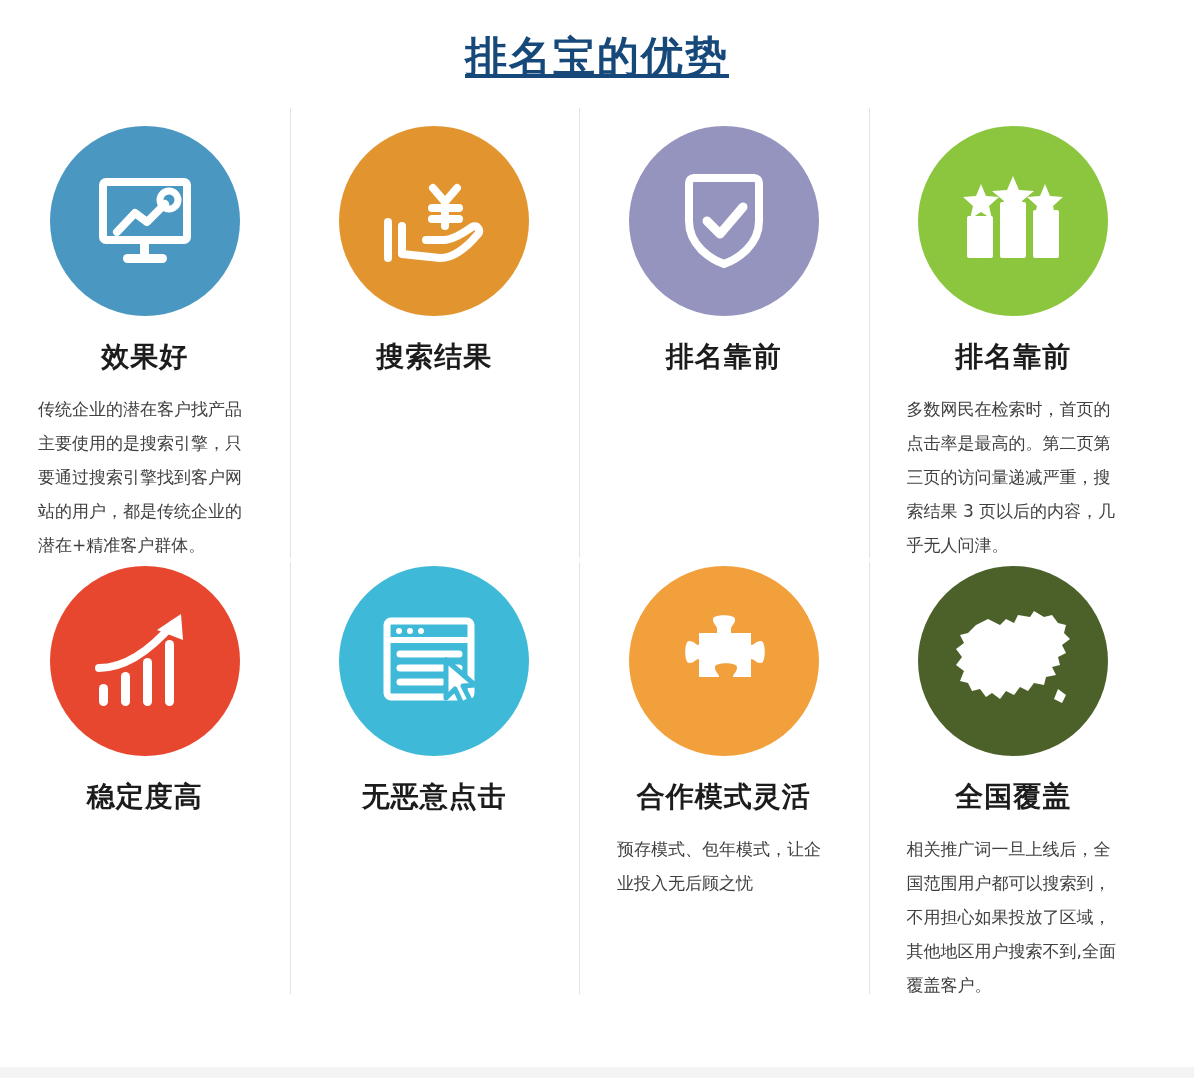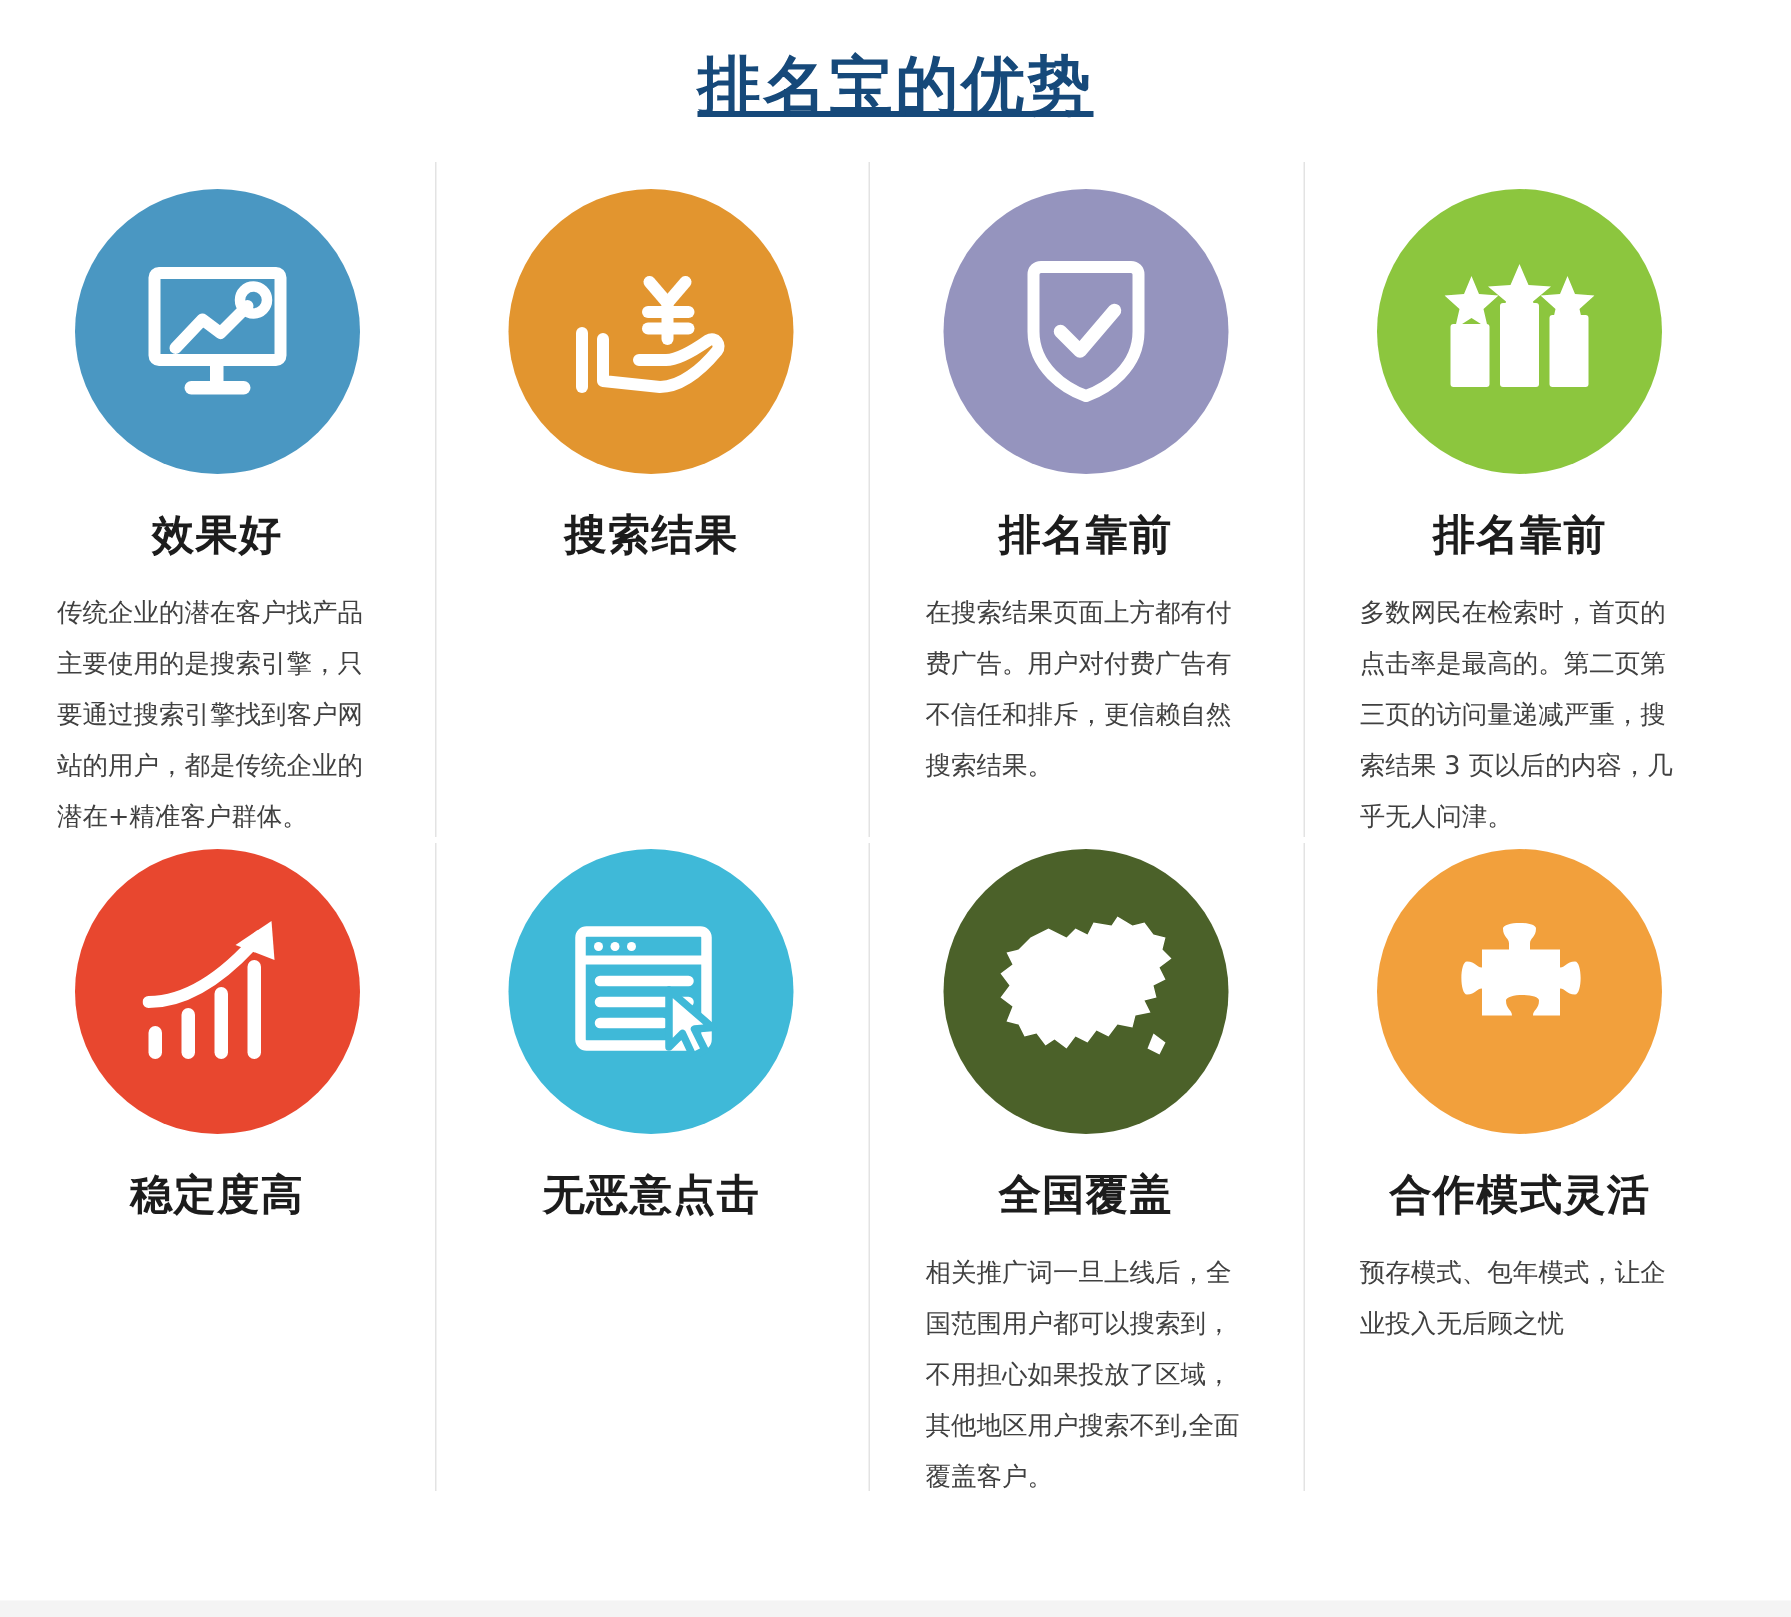--- a/index.html
+++ b/index.html
@@ -165,21 +165,20 @@
       <div class="card">
         <div class="icon-circle" style="background:#9594BE">
           <span>
             <svg width="86" height="96" viewBox="0 0 86 96" fill="none">
               <path d="M8 10 C8 7 10 5 13 5 L73 5 C76 5 78 7 78 10 L78 48 C78 72 57 86 43 91 C29 86 8 72 8 48 Z" stroke="#fff" stroke-width="8" fill="none" stroke-linejoin="round"></path>
               <polyline points="26,48 39,61 62,34" stroke="#fff" stroke-width="9" fill="none" stroke-linecap="round" stroke-linejoin="round"></polyline>
             </svg>
           </span>
         </div>
         <h3 class="card-title">排名靠前</h3>
-        <p class="card-desc">在搜索结果页面上方都有付费广告。用户对付费广告有不信任和排斥，更信赖自然搜索结果。</p>
       </div>
 
       <div class="card">
         <div class="icon-circle" style="background:#8CC63E">
           <span>
             <svg width="100" height="90" viewBox="0 0 100 90" fill="#fff">
               <polygon points="18,8 23,20 36,21 26,30 29,43 18,36 7,43 10,30 0,21 13,20"></polygon>
               <polygon points="50,0 56,14 71,15 59,25 63,40 50,32 37,40 41,25 29,15 44,14"></polygon>
               <polygon points="82,8 87,20 100,21 90,30 93,43 82,36 71,43 74,30 64,21 77,20"></polygon>
               <rect x="4" y="40" width="26" height="42" rx="2"></rect>
@@ -230,47 +229,47 @@
                 <line x1="18" y1="66" x2="60" y2="66"></line>
               </g>
               <path d="M64 44 L64 82 L73 73 L80 88 L88 84 L81 70 L93 69 Z" fill="#fff" stroke="#3FB9D8" stroke-width="5" stroke-linejoin="round"></path>
             </svg>
           </span>
         </div>
         <h3 class="card-title">无恶意点击</h3>
       </div>
 
       <div class="card">
+        <div class="icon-circle" style="background:#F2A03C">
+          <span>
+            <svg width="94" height="92" viewBox="0 0 94 92" fill="#fff">
+              <path d="M36 4 C36 -1 58 -1 58 4 C58 10 54 10 54 14 L54 18 L74 18 L74 30
+                       C78 30 78 26 84 26 C89 26 89 48 84 48 C78 48 78 44 74 44 L74 62
+                       L56 62 C56 58 60 58 60 52 C60 47 38 47 38 52 C38 58 42 58 42 62
+                       L22 62 L22 44 C18 44 18 48 12 48 C7 48 7 26 12 26 C18 26 18 30 22 30
+                       L22 18 L40 18 L40 14 C40 10 36 10 36 4 Z"></path>
+            </svg>
+          </span>
+        </div>
+        <h3 class="card-title">合作模式灵活</h3>
+        <p class="card-desc">预存模式、包年模式，让企业投入无后顾之忧</p>
+      </div>
+
+      <div class="card">
         <div class="icon-circle" style="background:#4B6129">
           <span>
             <svg width="130" height="108" viewBox="0 0 130 108" fill="#fff">
               <path d="M28 18 L40 12 L52 18 L58 12 L66 16 L70 8 L82 10 L86 4 L96 10 L104 8 L110 16
                        L118 18 L116 26 L122 32 L114 38 L118 46 L110 50 L112 58 L104 60 L108 68
                        L98 70 L96 78 L86 76 L80 84 L72 80 L66 88 L58 84 L52 92 L44 86 L38 90
                        L32 82 L24 84 L20 76 L12 74 L16 64 L8 58 L14 50 L8 42 L16 36 L12 28 L20 26 Z"></path>
               <path d="M110 82 L118 88 L114 96 L106 92 Z"></path>
             </svg>
           </span>
         </div>
         <h3 class="card-title">全国覆盖</h3>
         <p class="card-desc">相关推广词一旦上线后，全国范围用户都可以搜索到，不用担心如果投放了区域，其他地区用户搜索不到,全面覆盖客户。</p>
       </div>
-
-      <div class="card">
-        <div class="icon-circle" style="background:#F2A03C">
-          <span>
-            <svg width="94" height="92" viewBox="0 0 94 92" fill="#fff">
-              <path d="M36 4 C36 -1 58 -1 58 4 C58 10 54 10 54 14 L54 18 L74 18 L74 30
-                       C78 30 78 26 84 26 C89 26 89 48 84 48 C78 48 78 44 74 44 L74 62
-                       L56 62 C56 58 60 58 60 52 C60 47 38 47 38 52 C38 58 42 58 42 62
-                       L22 62 L22 44 C18 44 18 48 12 48 C7 48 7 26 12 26 C18 26 18 30 22 30
-                       L22 18 L40 18 L40 14 C40 10 36 10 36 4 Z"></path>
-            </svg>
-          </span>
-        </div>
-        <h3 class="card-title">合作模式灵活</h3>
-        <p class="card-desc">预存模式、包年模式，让企业投入无后顾之忧</p>
-      </div>
     </div>
   </div>
 
   <div class="bottom-strip"></div>
 </div>
 
 </body></html>

